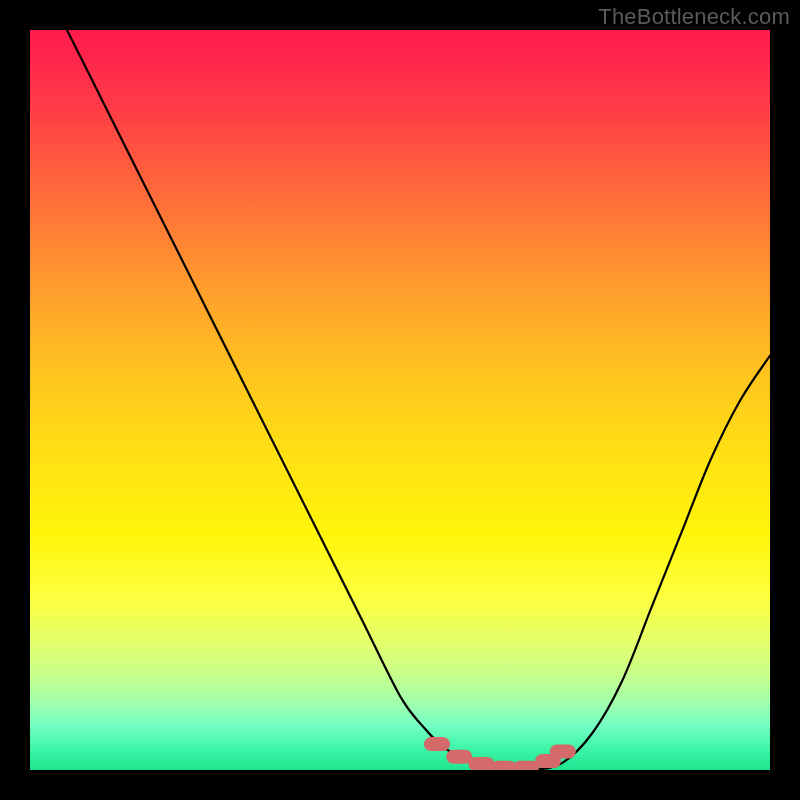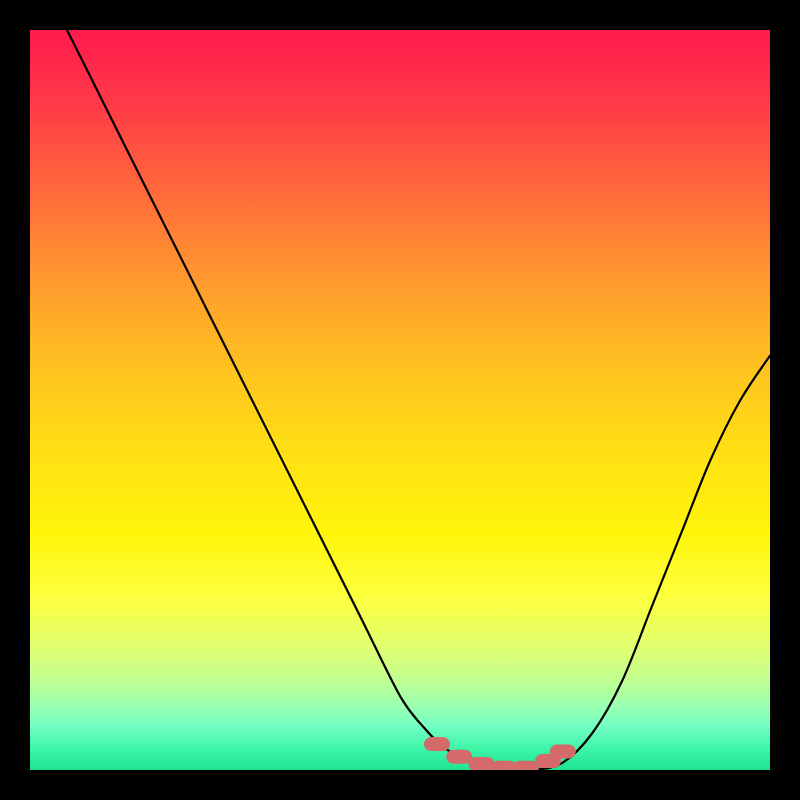--- a/index.html
+++ b/index.html
@@ -60,20 +60,21 @@
     inset: 0;
     width: 100%;
     height: 100%;
   }
 </style>
 </head>
 <body>
 
 <div class="frame">
 
+  <div class="watermark">TheBottleneck.com</div>
 
   <div class="plot">
     <div class="gradient"></div>
 
     <svg class="overlay" viewBox="0 0 740 740" preserveAspectRatio="none">
       <path id="curve-path" fill="none" stroke="#000000" stroke-width="2.2" stroke-linecap="round" stroke-linejoin="round" d="M 37.0 0.0 C 43.2 12.3, 61.7 49.3, 74.0 74.0 C 86.3 98.7, 98.7 123.3, 111.0 148.0 C 123.3 172.7, 135.7 197.3, 148.0 222.0 C 160.3 246.7, 172.7 271.3, 185.0 296.0 C 197.3 320.7, 209.7 345.3, 222.0 370.0 C 234.3 394.7, 246.7 419.3, 259.0 444.0 C 271.3 468.7, 283.7 493.3, 296.0 518.0 C 308.3 542.7, 320.7 567.3, 333.0 592.0 C 345.3 616.7, 360.1 648.7, 370.0 666.0 C 379.9 683.3, 384.8 687.0, 392.2 695.6 C 399.6 704.2, 405.8 711.6, 414.4 717.8 C 423.0 724.0, 434.1 728.9, 444.0 732.6 C 453.9 736.3, 463.7 738.8, 473.6 740.0 C 483.5 741.2, 493.3 741.2, 503.2 740.0 C 513.1 738.8, 522.9 738.8, 532.8 732.6 C 542.7 726.4, 552.5 716.6, 562.4 703.0 C 572.3 689.4, 582.1 672.2, 592.0 651.2 C 601.9 630.2, 611.7 601.9, 621.6 577.2 C 631.5 552.5, 641.3 527.9, 651.2 503.2 C 661.1 478.5, 670.9 451.4, 680.8 429.2 C 690.7 407.0, 700.5 387.3, 710.4 370.0 C 720.3 352.7, 735.1 333.0, 740.0 325.6"></path>
       <g id="markers-group">
           <rect x="394.0" y="707.1" width="26" height="14" rx="7" ry="7" fill="#d46a6a" stroke="#b85454" stroke-width="0"></rect>
           <rect x="416.2" y="719.7" width="26" height="14" rx="7" ry="7" fill="#d46a6a" stroke="#b85454" stroke-width="0"></rect>
           <rect x="438.4" y="727.1" width="26" height="14" rx="7" ry="7" fill="#d46a6a" stroke="#b85454" stroke-width="0"></rect>

